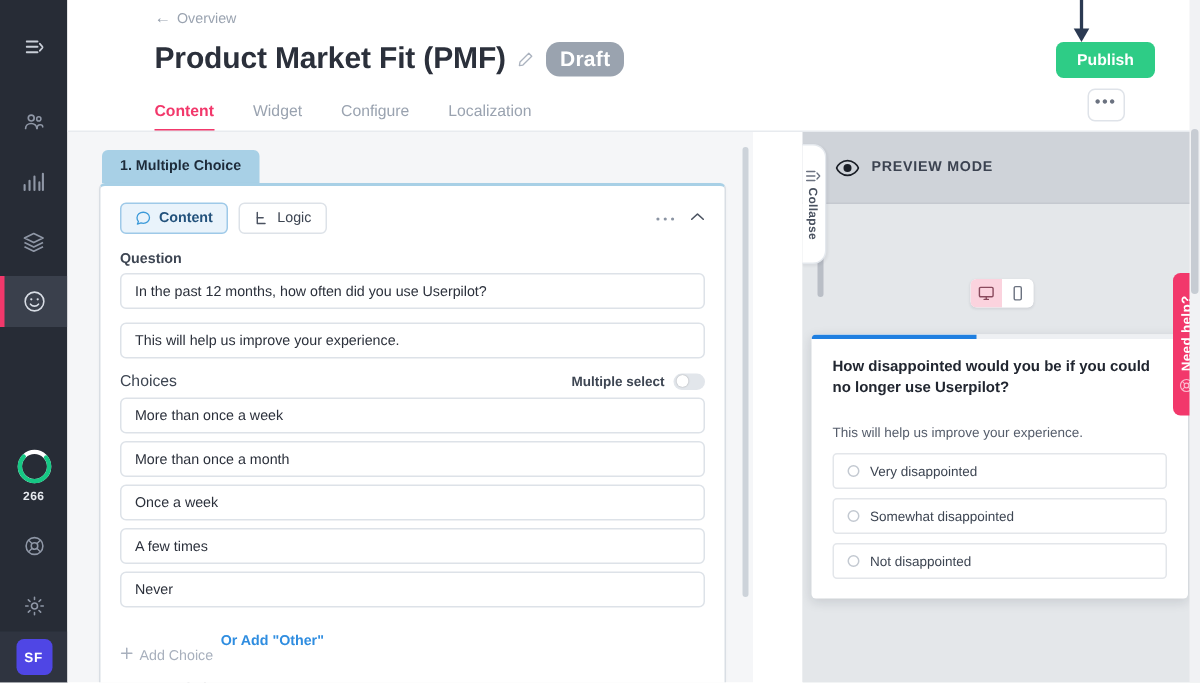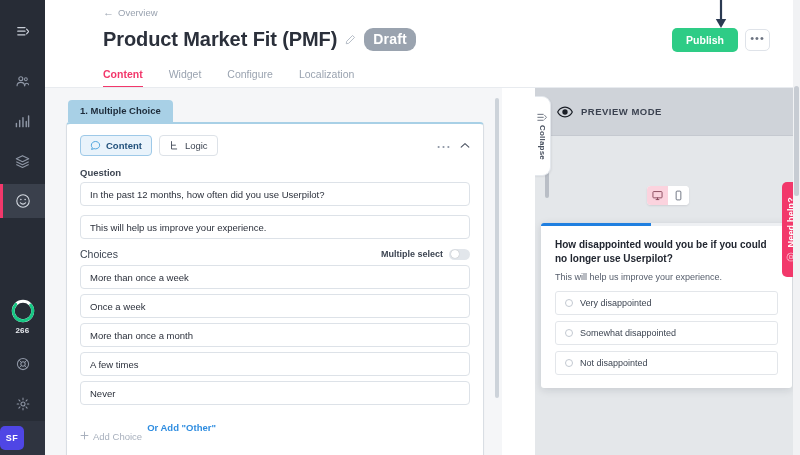--- a/index.html
+++ b/index.html
@@ -30,21 +30,21 @@
   .rail-icon.first { margin-top: 18px; }
   .rail-icon.active { background: #3a404c; color: #d7dce4; }
   .rail-icon.active:before {
     content: ""; position: absolute; left: 0; top: 0; bottom: 0; width: 3px; background: #f2386b;
   }
   .rail-spacer { flex: 1 1 auto; }
   .rail-bottom { width: 100%; display: flex; flex-direction: column; align-items: center; padding-bottom: 0; }
   .ring-wrap { display: flex; flex-direction: column; align-items: center; margin-bottom: 6px; }
   .ring-count { font-size: 8px; font-weight: bold; color: #e8ebf0; margin-top: 2px; letter-spacing: .3px; }
   .avatar {
-    width: 45px; height: 34px; background: #2f3440; display: flex; align-items: center; justify-content: flex-start;
+    width: 45px; height: 34px; background: #2f3440; display: flex; align-items: center; justify-content: center;
   }
   .avatar-box {
     width: 24px; height: 24px; border-radius: 5px; background: #4f46e5;
     color: #fff; font-size: 9px; font-weight: bold; display: flex; align-items: center; justify-content: center;
     letter-spacing: .5px;
   }
 
   
   .main { flex: 1 1 auto; height: 455px; position: relative; background: #ffffff; display: flex; flex-direction: column; min-width: 0; }
 
@@ -54,21 +54,21 @@
     font-size: 9.5px; color: #9aa3b0; display: flex; align-items: center; gap: 4px;
   }
   .breadcrumb .arrow { font-size: 11px; line-height: 1; }
   .title-row { position: absolute; left: 58px; top: 28px; display: flex; align-items: center; gap: 8px; }
   .page-title { font-size: 20px; font-weight: bold; color: #2b303b; letter-spacing: -0.1px; }
   .edit-pencil { color: #aab2be; display: flex; align-items: center; }
   .badge-draft {
     background: #9aa3af; color: #fff; font-size: 14px; font-weight: bold;
     border-radius: 9px; padding: 3px 9px 3.5px; letter-spacing: .2px;
   }
-  .publish-wrap { position: absolute; right: 30px; top: 28px; display: flex; align-items: center; gap: 7px; }
+  .publish-wrap { position: absolute; right: 30px; top: 28px; display: flex; align-items: center; gap: 7px; flex-direction: column; }
   .btn-publish {
     background: #2ecc86; color: #fff; border: none; border-radius: 5px;
     font-size: 10.5px; font-weight: bold; padding: 6px 14px; cursor: pointer;
     font-family: inherit;
   }
   .btn-more {
     width: 25px; height: 22px; border: 1px solid #dfe3e9; border-radius: 5px; background: #fff;
     color: #6b7280; font-size: 11px; display: flex; align-items: center; justify-content: center;
     cursor: pointer; letter-spacing: 1px; padding-bottom: 4px;
   }
@@ -179,21 +179,21 @@
   .dev-btn.sel { background: #fbd3de; color: #8a4a5d; }
 
   .survey-card {
     position: absolute; left: 6px; right: 8px; top: 87px;
     background: #fff; border-radius: 3px; box-shadow: 0 2px 8px rgba(16,24,40,.13);
     overflow: hidden;
   }
   .survey-progress { height: 3px; background: #eef0f3; }
   .survey-progress .fill { height: 3px; background: #1f7fe0; width: 44%; }
   .survey-inner { padding: 12px 14px 13px; }
-  .survey-q { font-size: 10px; font-weight: bold; color: #212630; line-height: 1.35; margin-bottom: 7px; }
+  .survey-q { font-size: 10px; font-weight: bold; color: #212630; line-height: 1.35; margin-bottom: 18px; }
   .survey-desc { font-size: 9px; color: #555d6b; margin-bottom: 9px; }
   .survey-opt {
     border: 1px solid #e3e6ea; border-radius: 3px; padding: 6px 9px; margin-bottom: 6px;
     display: flex; align-items: center; gap: 7px; font-size: 9px; color: #3d4552; cursor: pointer;
   }
   .survey-opt:last-child { margin-bottom: 0; }
   .radio { width: 8px; height: 8px; border-radius: 50%; border: 1px solid #c3c9d1; flex: 0 0 8px; }
 
   .preview-scroll {
     position: absolute; left: 10px; top: 20px; width: 4px; height: 42px;
@@ -385,22 +385,22 @@
             <span class="lbl">Choices</span>
             <span class="ms-wrap">
               <span class="ms-label">Multiple select</span>
               <span class="toggle">
                   <span class="knob"></span>
                 </span>
             </span>
           </div>
 
           <div class="choice-row">More than once a week</div>
+          <div class="choice-row">More than once a month</div>
           <div class="choice-row">Once a week</div>
-          <div class="choice-row">More than once a month</div>
           <div class="choice-row">A few times</div>
           <div class="choice-row">Never</div>
 
           <div class="add-row">
             <span class="add-choice">
               <span>
                 <svg width="9" height="9" viewBox="0 0 10 10" fill="none">
                   <path d="M5 1.2v7.6M1.2 5h7.6" stroke="#a8b0bd" stroke-width="1.1" stroke-linecap="round"></path>
                 </svg>
               </span>

